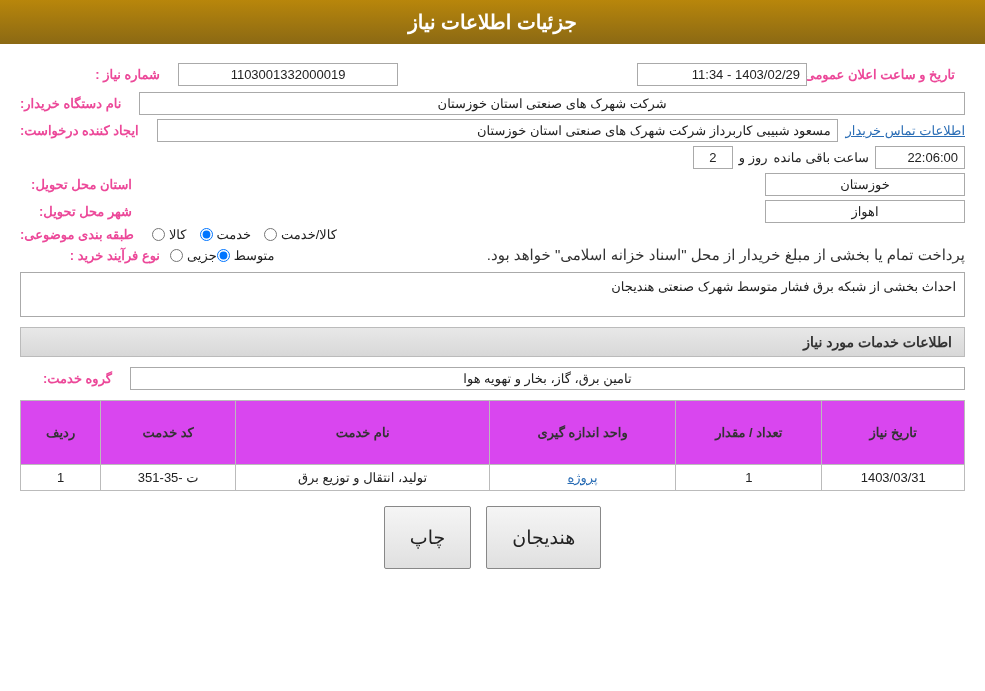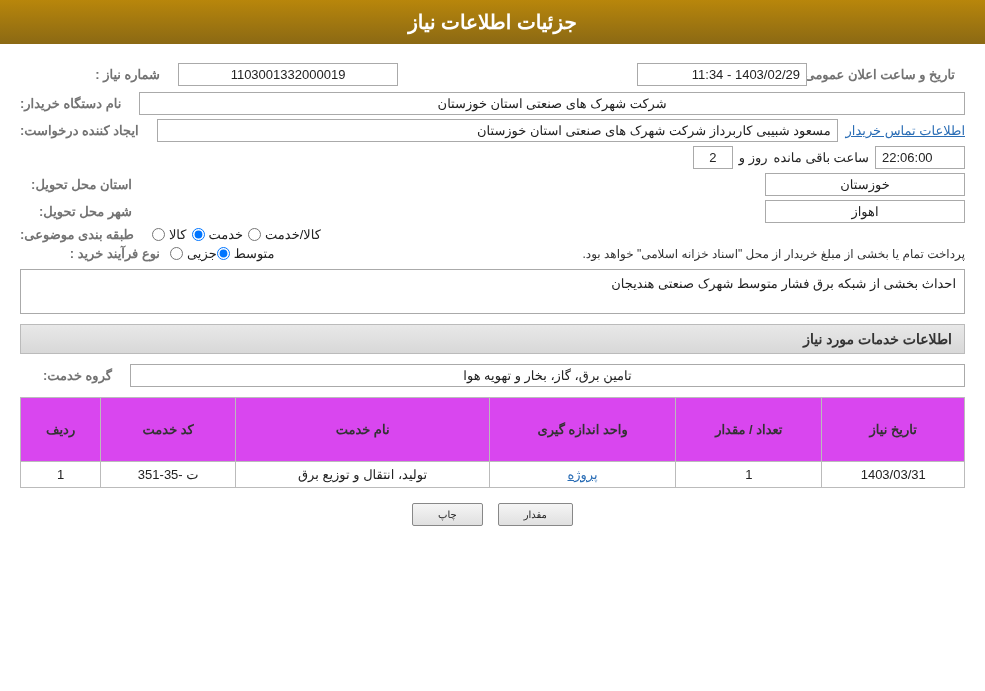--- a/index.html
+++ b/index.html
@@ -23,21 +23,21 @@
       padding: 10px 0;
       font-size: 20px;
       font-weight: bold;
       letter-spacing: 1px;
     }
     .content {
       padding: 15px 20px;
     }
     .label-cell {
       text-align: right;
-      color: #737373;
+      color: #ec4899;
       font-weight: bold;
       white-space: nowrap;
       width: 150px;
       padding-right: 10px;
     }
     .input-box {
       border: 1px solid #aaa;
       background: #fff;
       padding: 3px 6px;
       display: inline-block;
@@ -48,21 +48,21 @@
       min-width: 80px;
     }
     .link-text {
       color: #2a6db5;
       text-decoration: underline;
       cursor: pointer;
     }
     .radio-group {
       display: flex;
       align-items: flex-start;
-      gap: 5px;
+      gap: 13px;
       flex-direction: row-reverse;
     }
     .radio-item {
       display: flex;
       align-items: center;
       gap: 4px;
     }
     .radio-item input[type=radio] {
       margin: 0;
     }
@@ -110,25 +110,25 @@
       border-bottom: 2px solid #aaa;
       cursor: se-resize;
     }
     .button-row {
       display: flex;
       justify-content: center;
       gap: 15px;
       margin: 15px 0;
     }
     .btn {
-      padding: 5px 25px;
+      padding: 19px 25px;
       border: 1px solid #888;
       cursor: pointer;
       font-family: Tahoma, Arial, sans-serif;
-      font-size: 10px;
+      font-size: 19px;
       background: linear-gradient(to bottom, #f5f5f5, #e0e0e0);
       color: #222;
       border-radius: 2px;
     }
     .form-row {
       display: flex;
       align-items: center;
       justify-content: space-between;
       margin: 4px 0;
     }
@@ -137,21 +137,21 @@
       align-items: center;
       gap: 8px;
       flex-direction: row-reverse;
     }
     .left-group {
       display: flex;
       align-items: center;
       gap: 8px;
     }
     .notice-text {
-      font-size: 12px;
+      font-size: 15px;
       color: #333;
     }
   </style>
 </head>
 <body>
 
 <div class="page-wrapper">
 
   <div class="header-bar">
     <span>جزئیات اطلاعات نیاز</span>
@@ -184,21 +184,21 @@
         <span class="link-text">اطلاعات تماس خریدار</span>
         <div class="input-box" style="flex:1;text-align:right;max-width:none;">مسعود شبیبی کاربرداز شرکت شهرک های صنعتی استان خوزستان</div>
       </div>
       <div style="min-width:130px;text-align:right;padding-right:8px;">
         <span class="label-cell">ایجاد کننده درخواست:</span>
       </div>
     </div>
 
     <div class="form-row" style="margin-bottom:4px;">
       <div style="display:flex;align-items:center;gap:6px;">
-        <div class="input-box" style="min-width:90px;text-align:left;">22:06:00</div>
+        <div class="input-box" style="min-width:90px;text-align:right;">22:06:00</div>
         <span>ساعت باقی مانده</span>
         <span>روز و</span>
         <div class="input-box" style="min-width:40px;text-align:center;">2</div>
       </div>
     </div>
 
     <div class="form-row" style="margin-bottom:4px;">
       <div style="flex:1;">
         <div class="input-box" style="min-width:200px;text-align:center;">خوزستان</div>
       </div>
@@ -288,18 +288,18 @@
         <td class="link-text">پروژه</td>
         <td>تولید، انتقال و توزیع برق</td>
         <td>ت -35-351</td>
         <td>1</td>
       </tr>
         </tbody>
     </table>
 
 
     <div class="button-row">
-      <button class="btn">مقدار</button>
+      <button class="btn">هندیجان</button>
       <button class="btn">چاپ</button>
     </div>
 
   </div>
 </div>
 
 </body></html>

